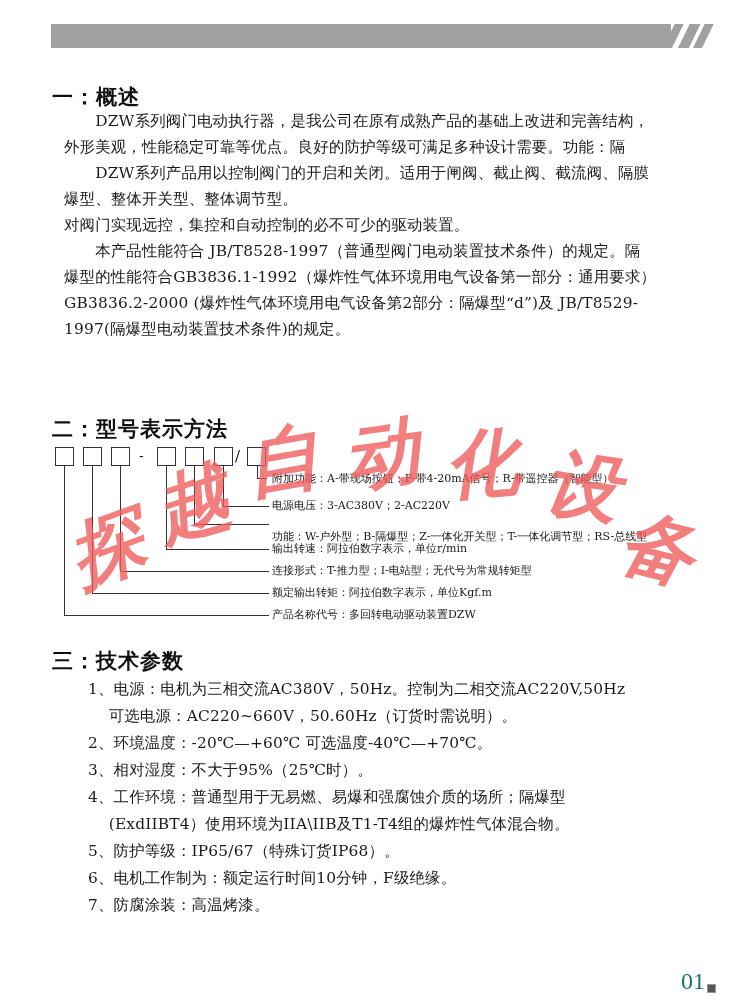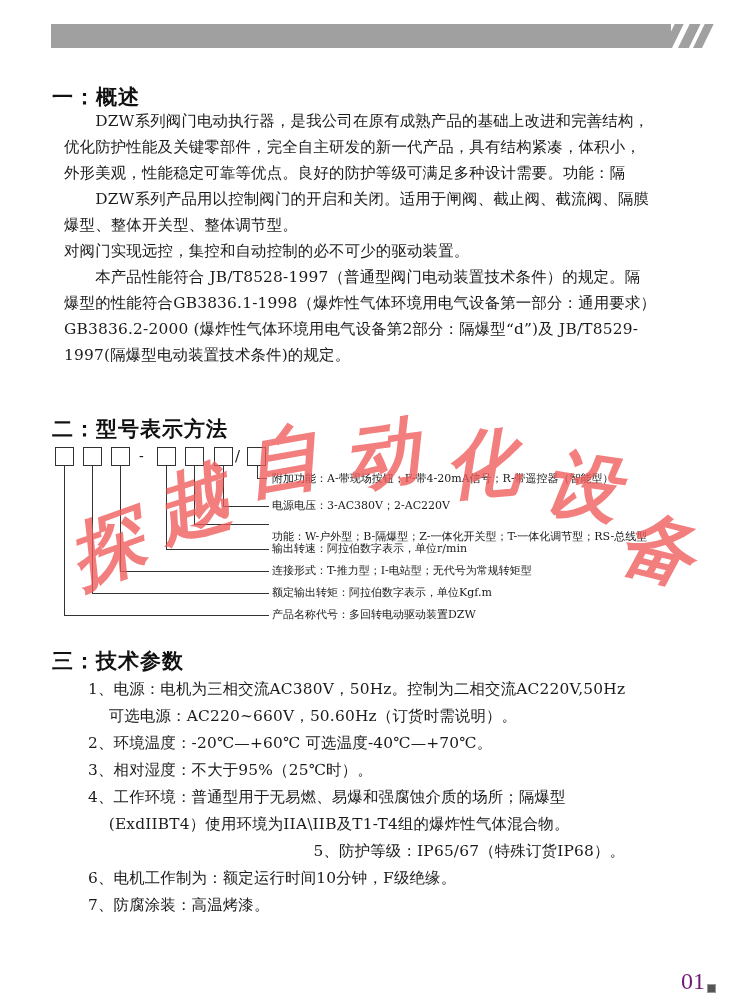--- a/index.html
+++ b/index.html
@@ -8,43 +8,42 @@
   .abs { position:absolute; }
   .header-bar { left:51px; top:24px; width:620px; height:24px; background:#a0a0a0; }
   .stripe { top:24px; height:24px; width:11px; background:#a0a0a0; transform:skewX(-26deg); transform-origin:bottom left; }
   .h { font-family:"DejaVu Sans","Liberation Sans",sans-serif; font-weight:bold; font-size:21px; letter-spacing:1px; color:#111; }
   .p { font-size:15.4px; line-height:26px; white-space:nowrap; letter-spacing:0.2px; }
   .d { font-size:11px; white-space:nowrap; }
   .box { width:19px; height:19px; border:1px solid #333; box-sizing:border-box; background:transparent; }
   .vl { width:0; border-left:1px solid #333; }
   .hl { height:0; border-top:1px solid #333; }
   .wm { color:#f05a5a; opacity:0.78; font-family:"DejaVu Serif","Liberation Serif",serif; font-weight:bold; font-style:italic; font-size:74px; white-space:nowrap; }
-  .pnum { font-family:"Liberation Serif","DejaVu Serif",serif; font-size:24px; color:#701a75; }
+  .pnum { font-family:"Liberation Serif","DejaVu Serif",serif; font-size:24px; color:#0f766e; }
   .pmark { width:7px; height:7px; background:#555; border:1px solid #999; }
 </style>
 </head>
 <body>
 
 <div class="abs header-bar"></div>
 <div class="abs stripe" style="left:663px;"></div>
 <div class="abs stripe" style="left:672px; background:#fff; width:5px;"></div>
 <div class="abs stripe" style="left:678px;"></div>
 <div class="abs stripe" style="left:689px; background:#fff; width:4px;"></div>
 <div class="abs stripe" style="left:693px; width:9px;"></div>
 
 <div class="abs h" style="left:52px; top:83px;">一：概述</div>
 <div class="abs" style="left:52px; top:108px;margin-left:12px;">
   <div class="p">　　DZW系列阀门电动执行器，是我公司在原有成熟产品的基础上改进和完善结构，</div>
-  <div class="p">优化防护性能及关键零部件，完全自主研发的新一代产品，具有结构紧凑，体积小，</div>
   <div class="p">外形美观，性能稳定可靠等优点。良好的防护等级可满足多种设计需要。功能：隔</div>
   <div class="p">　　DZW系列产品用以控制阀门的开启和关闭。适用于闸阀、截止阀、截流阀、隔膜</div>
   <div class="p">爆型、整体开关型、整体调节型。</div>
   <div class="p">对阀门实现远控，集控和自动控制的必不可少的驱动装置。</div>
   <div class="p">　　本产品性能符合 JB/T8528-1997（普通型阀门电动装置技术条件）的规定。隔</div>
-  <div class="p">爆型的性能符合GB3836.1-1998（爆炸性气体环境用电气设备第一部分：通用要求）</div>
+  <div class="p">爆型的性能符合GB3836.1-1992（爆炸性气体环境用电气设备第一部分：通用要求）</div>
   <div class="p">GB3836.2-2000 (爆炸性气体环境用电气设备第2部分：隔爆型“d”)及 JB/T8529-</div>
   <div class="p">1997(隔爆型电动装置技术条件)的规定。</div>
 </div>
 
 <div class="abs h" style="left:52px; top:415px;">二：型号表示方法</div>
 
 <div>
 
   <div class="abs box" style="left:55px; top:447px;"></div>
   <div class="abs box" style="left:83px; top:447px;"></div>
@@ -97,19 +96,19 @@
 </div>
 
 <div class="abs h" style="left:52px; top:647px;">三：技术参数</div>
 <div class="abs" style="left:88px; top:676px;">
   <div class="p" style="line-height:27px;">1、电源：电机为三相交流AC380V，50Hz。控制为二相交流AC220V,50Hz</div>
   <div class="p" style="line-height:27px;">　 可选电源：AC220~660V，50.60Hz（订货时需说明）。</div>
   <div class="p" style="line-height:27px;">2、环境温度：-20℃—+60℃ 可选温度-40℃—+70℃。</div>
   <div class="p" style="line-height:27px;">3、相对湿度：不大于95%（25℃时）。</div>
   <div class="p" style="line-height:27px;">4、工作环境：普通型用于无易燃、易爆和强腐蚀介质的场所；隔爆型</div>
   <div class="p" style="line-height:27px;">　 (ExdIIBT4）使用环境为IIA\IIB及T1-T4组的爆炸性气体混合物。</div>
-  <div class="p" style="line-height:27px;text-align:right;">5、防护等级：IP65/67（特殊订货IP68）。</div>
+  <div class="p" style="line-height:27px;">5、防护等级：IP65/67（特殊订货IP68）。</div>
   <div class="p" style="line-height:27px;">6、电机工作制为：额定运行时间10分钟，F级绝缘。</div>
   <div class="p" style="line-height:27px;">7、防腐涂装：高温烤漆。</div>
 </div>
 
 <div class="abs pnum" style="left:681px; top:968px;">01</div>
 <div class="abs pmark" style="left:707px; top:984px;"></div>
 
 </body></html>

